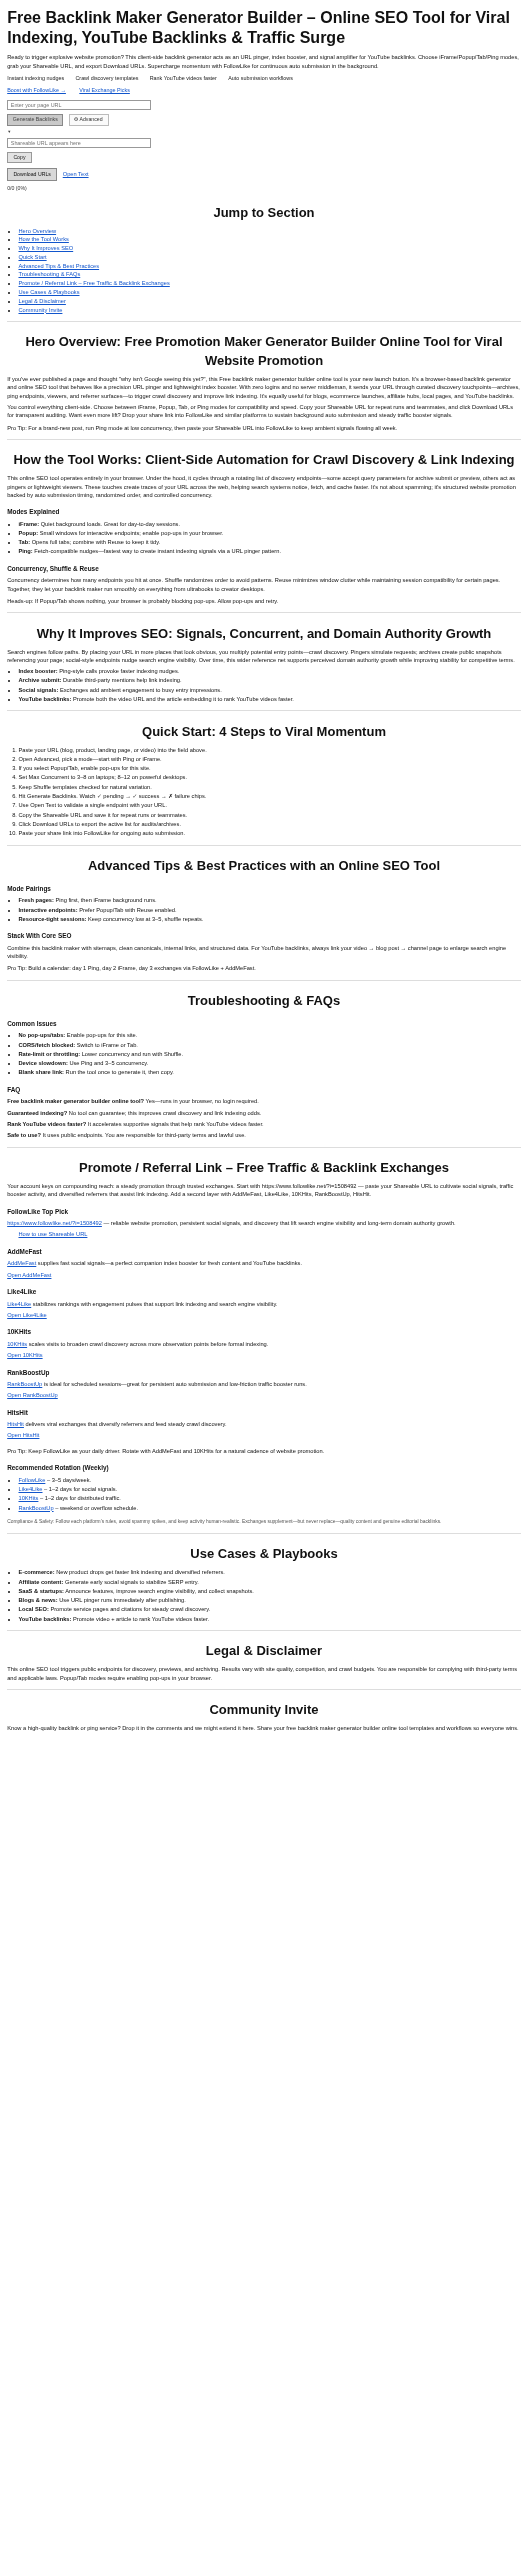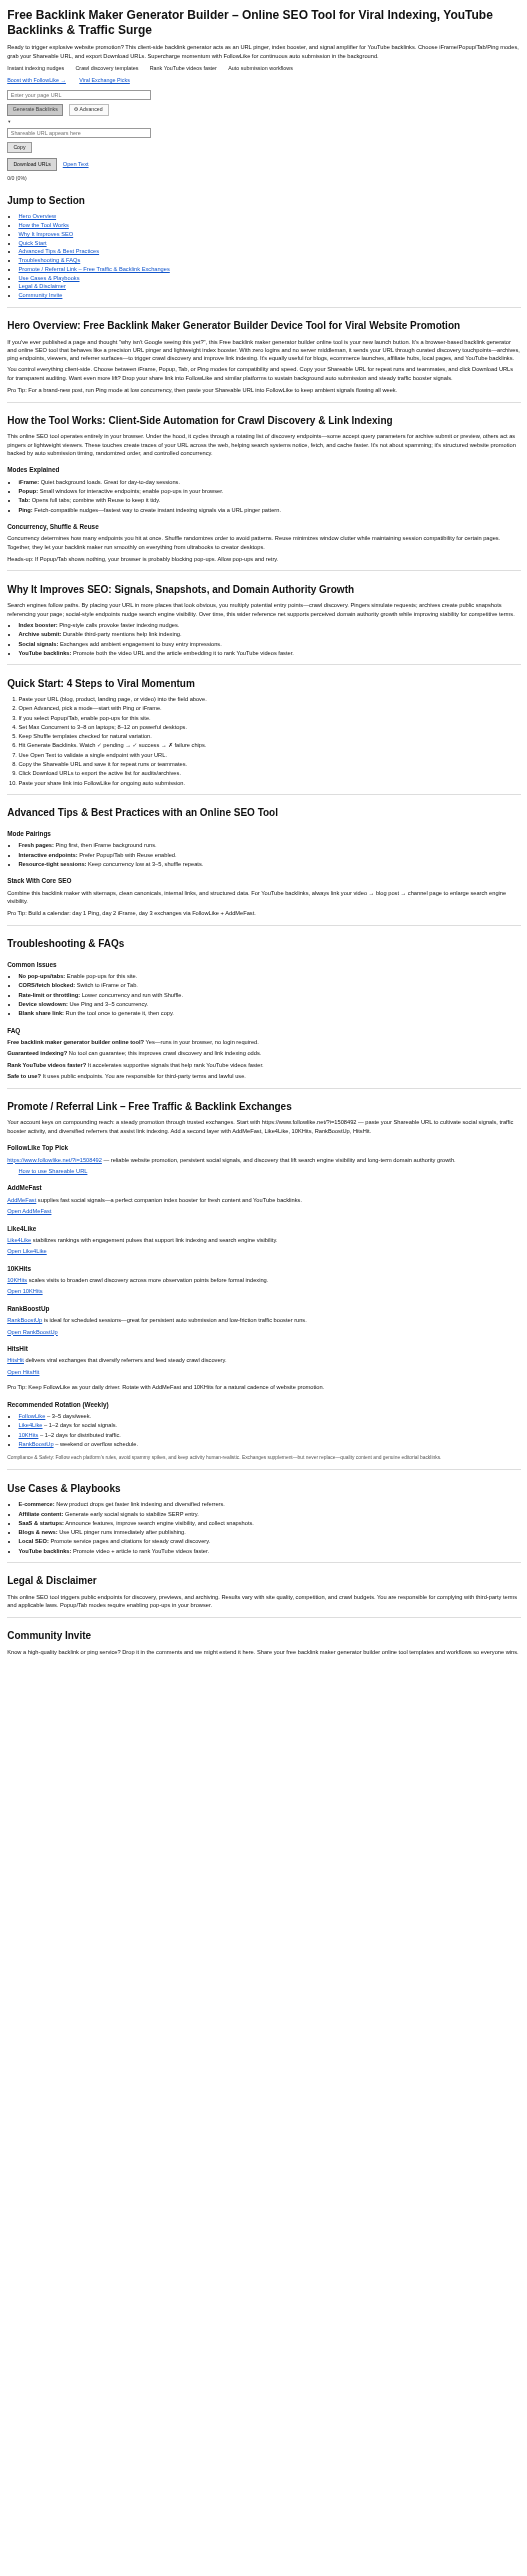--- a/index.html
+++ b/index.html
@@ -6,22 +6,22 @@
   html, body { margin:0; padding:0; }
   body {
     width:528px;
     font-family: "Liberation Sans", sans-serif;
     font-size: 5.7px;
     line-height: 1.45;
     color:#111;
     background:#fff;
     padding: 5.2px 7.2px 20.6px 7.2px;
   }
-  h1 { font-size: 12px; margin: 3.1px 0 5.2px 0; font-weight: bold; line-height:1.25; }
-  h2 { font-size: 10px; margin: 11.3px 0 4.1px 0; font-weight: bold; }
+  h1 { font-size: 16px; margin: 3.1px 0 5.2px 0; font-weight: bold; line-height:1.25; }
+  h2 { font-size: 13px; margin: 11.3px 0 4.1px 0; font-weight: bold; text-align: center; }
   h3 { font-size: 6.4px; margin: 8.2px 0 3.1px 0; font-weight: bold; }
   p { margin: 3.1px 0; }
   a { color:#1155cc; text-decoration: underline; cursor:pointer; }
   ul, ol { margin: 2.6px 0 2.6px 0; padding-left: 11.3px; }
   li { margin: 1px 0; }
   hr { border:none; border-top:0.5px solid #ddd; margin: 7.2px 0; }
 
   
   .intro { font-size: 5.7px; margin: 4.1px 0 5.2px 0; }
 
@@ -116,21 +116,21 @@
     <li><a>Troubleshooting &amp; FAQs</a></li>
     <li><a>Promote / Referral Link – Free Traffic &amp; Backlink Exchanges</a></li>
     <li><a>Use Cases &amp; Playbooks</a></li>
     <li><a>Legal &amp; Disclaimer</a></li>
     <li><a>Community Invite</a></li>
   </ul>
 </div>
 
 <hr>
 
-<h2>Hero Overview: Free Backlink Maker Generator Builder Device Tool for Viral Website Promotion</h2>
+<h2>Hero Overview: Free Promotion Maker Generator Builder Online Tool for Viral Website Promotion</h2>
 <p>If you've ever published a page and thought "why isn't Google seeing this yet?", this Free backlink maker generator builder online tool is your new launch button. It's a browser-based backlink generator and online SEO tool that behaves like a precision URL pinger and lightweight index booster. With zero logins and no server middleman, it sends your URL through curated discovery touchpoints—archives, ping endpoints, viewers, and referrer surfaces—to trigger crawl discovery and improve link indexing. It's equally useful for blogs, ecommerce launches, affiliate hubs, local pages, and YouTube backlinks.</p>
 <p>You control everything client-side. Choose between iFrame, Popup, Tab, or Ping modes for compatibility and speed. Copy your Shareable URL for repeat runs and teammates, and click Download URLs for transparent auditing. Want even more lift? Drop your share link into FollowLike and similar platforms to sustain background auto submission and steady traffic booster signals.</p>
 <p class="tip">Pro Tip: For a brand-new post, run Ping mode at low concurrency, then paste your Shareable URL into FollowLike to keep ambient signals flowing all week.</p>
 
 <hr>
 
 <h2>How the Tool Works: Client-Side Automation for Crawl Discovery &amp; Link Indexing</h2>
 <p>This online SEO tool operates entirely in your browser. Under the hood, it cycles through a rotating list of discovery endpoints—some accept query parameters for archive submit or preview, others act as pingers or lightweight viewers. These touches create traces of your URL across the web, helping search systems notice, fetch, and cache faster. It's not about spamming; it's structured website promotion backed by auto submission timing, randomized order, and controlled concurrency.</p>
 <h3>Modes Explained</h3>
 <ul>
@@ -138,21 +138,21 @@
   <li><b>Popup:</b> <span>Small windows for interactive endpoints; enable pop-ups in your browser.</span></li>
   <li><b>Tab:</b> <span>Opens full tabs; combine with Reuse to keep it tidy.</span></li>
   <li><b>Ping:</b> <span>Fetch-compatible nudges—fastest way to create instant indexing signals via a URL pinger pattern.</span></li>
 </ul>
 <h3>Concurrency, Shuffle &amp; Reuse</h3>
 <p>Concurrency determines how many endpoints you hit at once. Shuffle randomizes order to avoid patterns. Reuse minimizes window clutter while maintaining session compatibility for certain pages. Together, they let your backlink maker run smoothly on everything from ultrabooks to creator desktops.</p>
 <p class="tip">Heads-up: If Popup/Tab shows nothing, your browser is probably blocking pop-ups. Allow pop-ups and retry.</p>
 
 <hr>
 
-<h2>Why It Improves SEO: Signals, Snapshots, and Domain Authority Growth</h2>
+<h2>Why It Improves SEO: Signals, Concurrent, and Domain Authority Growth</h2>
 <p>Search engines follow paths. By placing your URL in more places that look obvious, you multiply potential entry points—crawl discovery. Pingers simulate requests; archives create public snapshots referencing your page; social-style endpoints nudge search engine visibility. Over time, this wider reference net supports perceived domain authority growth while improving stability for competitive terms.</p>
 <ul>
   <li><b>Index booster:</b> <span>Ping-style calls provoke faster indexing nudges.</span></li>
   <li><b>Archive submit:</b> <span>Durable third-party mentions help link indexing.</span></li>
   <li><b>Social signals:</b> <span>Exchanges add ambient engagement to busy entry impressions.</span></li>
   <li><b>YouTube backlinks:</b> <span>Promote both the video URL and the article embedding it to rank YouTube videos faster.</span></li>
 </ul>
 
 <hr>
 

